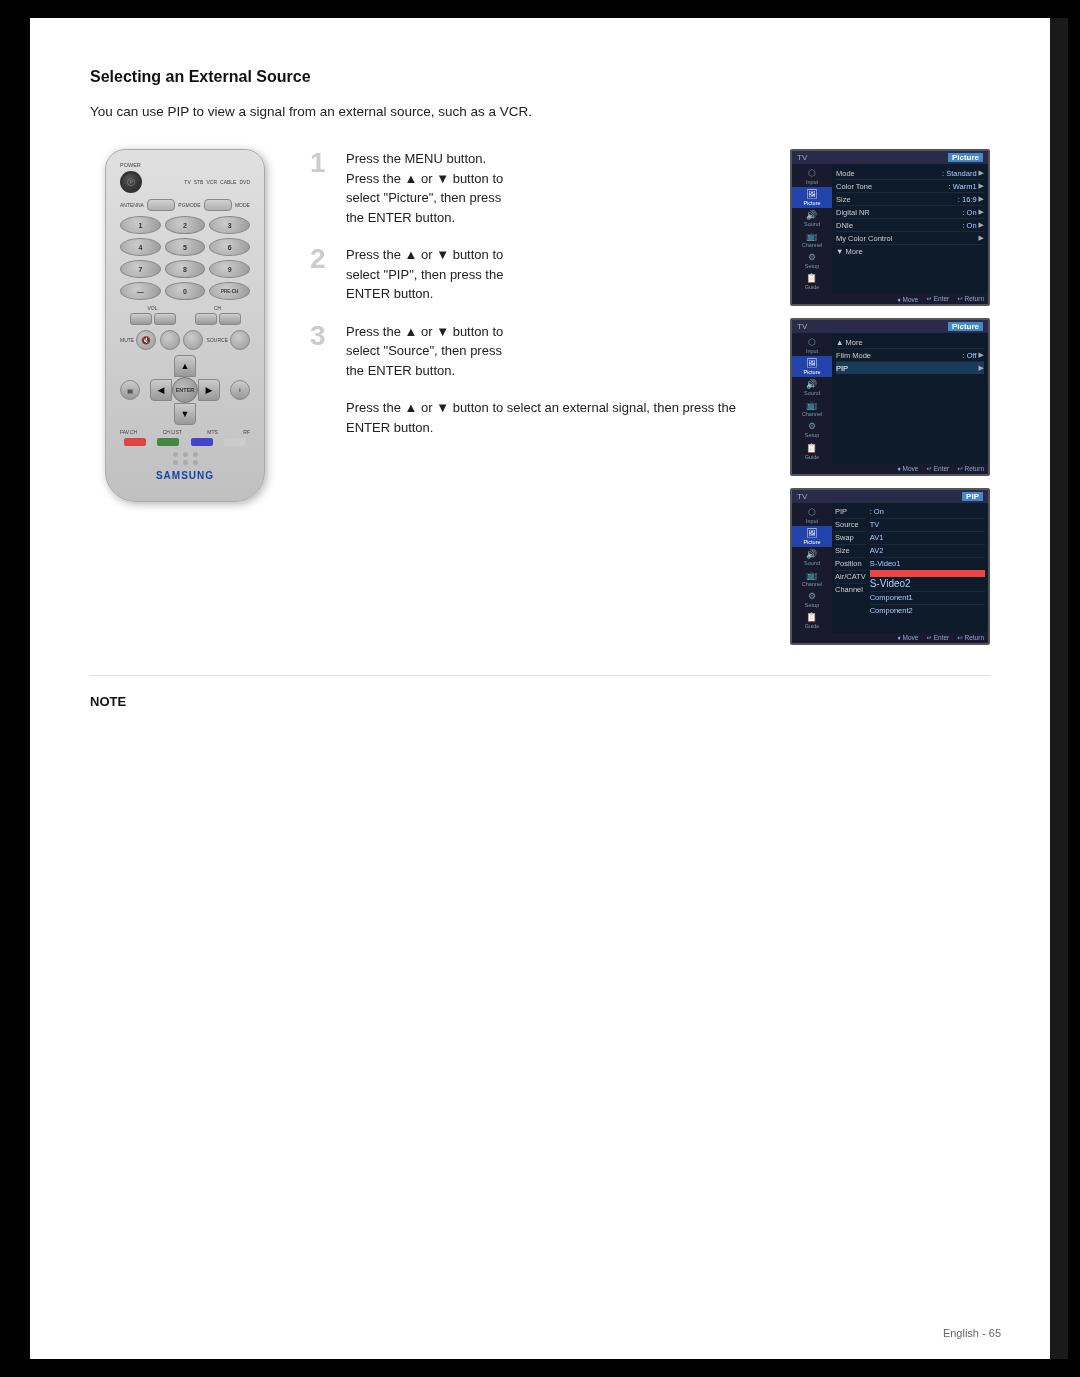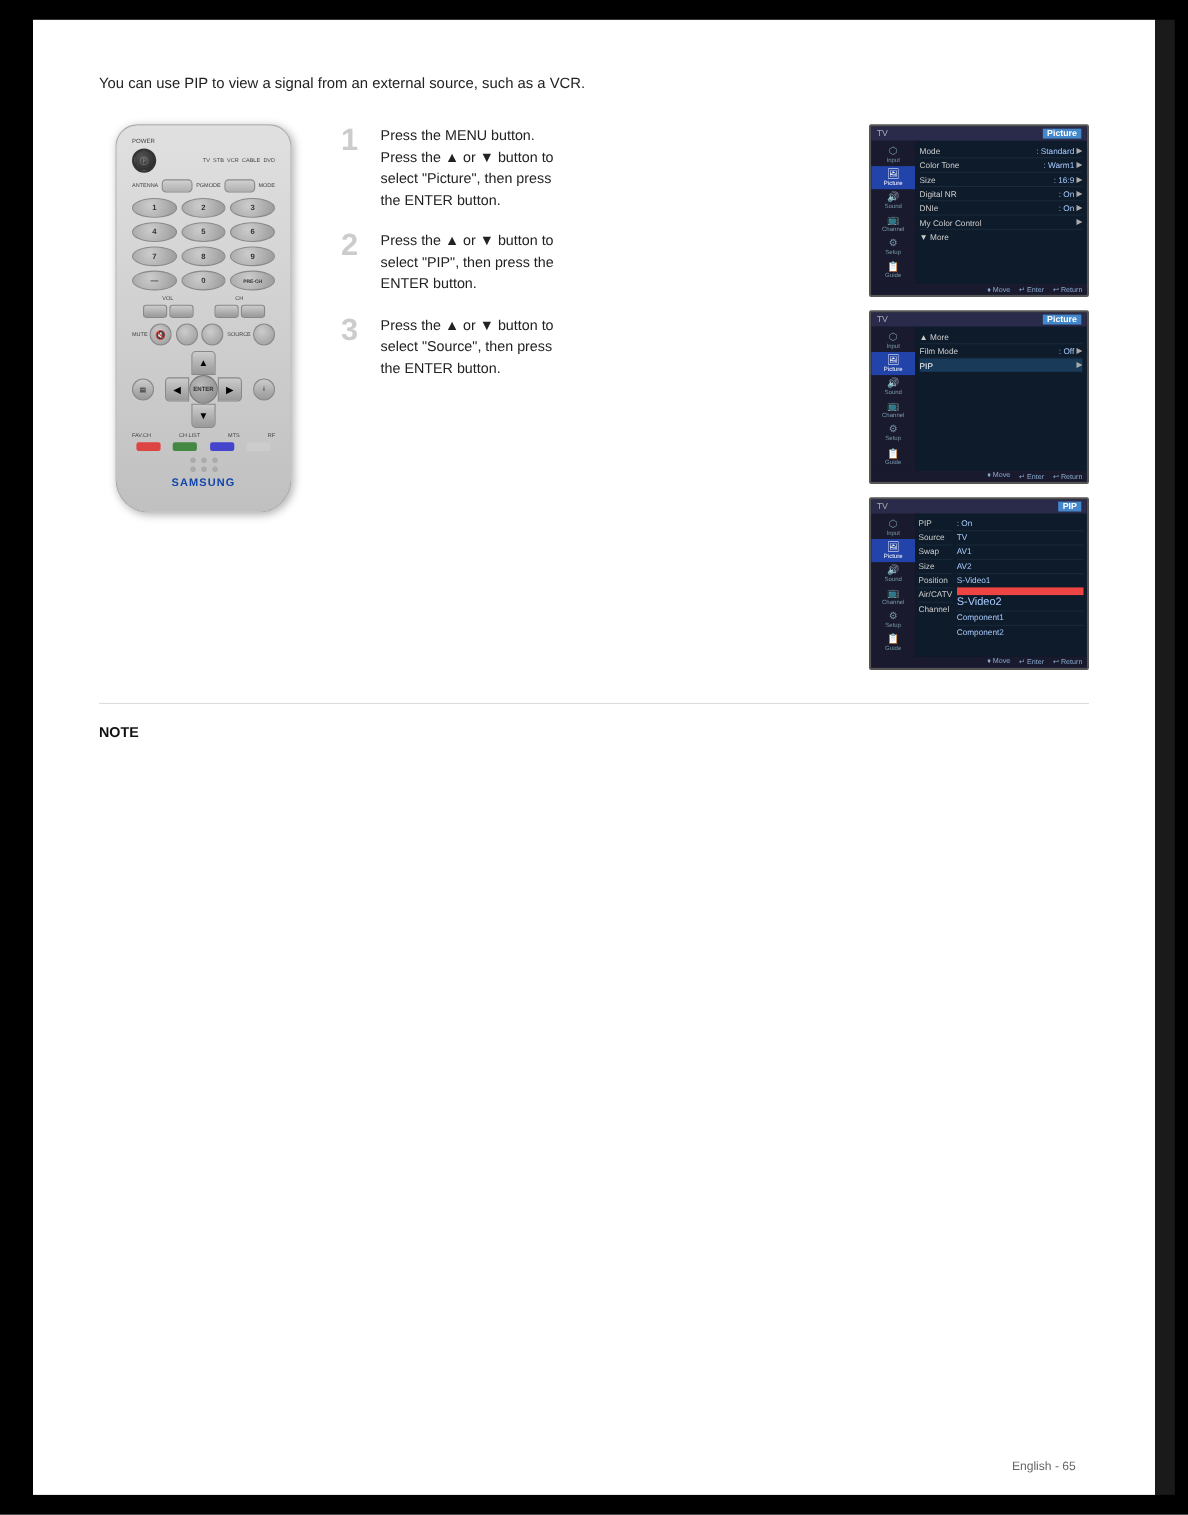--- a/index.html
+++ b/index.html
@@ -415,37 +415,38 @@
     .note-text {
       font-size: 12px;
       color: #333;
       line-height: 1.6;
     }
 
     
     .page-footer {
       position: absolute;
       bottom: 20px;
-      right: 72px;
+      right: 49px;
       font-size: 11px;
       color: #666;
     }
 
     
     .step3-extra {
       margin-top: 10px;
     }
   </style>
 </head>
 <body>
 
 <div class="page-wrapper">
   <div class="left-accent"></div>
   <div class="right-accent"></div>
 
+  <h2 class="section-title">Selecting an External Source</h2>
   <p class="intro-text">You can use PIP to view a signal from an external source, such as a VCR.</p>
 
   <div class="main-content">
 
     <div class="remote-wrapper">
       <div class="remote">
 
         <div style="font-size:5.5px;color:#444;margin-bottom:3px;">
           <span>POWER</span>
         </div>
@@ -565,20 +566,21 @@
       </div>
 
       <div class="step-row">
         <div class="step-number">3</div>
         <div class="step-text-block">
           <p class="step-text">Press the ▲ or ▼ button to<br>select "Source", then press<br>the ENTER button.</p>
         </div>
       </div>
 
       <div style="padding-left: 36px;">
+        <p class="step-text" style="margin-bottom:10px;">Press the ▲ or ▼ button to select an external signal, then press the ENTER button.</p>
       </div>
 
     </div>
 
     <div class="tv-screens-column">
 
       <div class="tv-screen">
         <div class="tv-header">
           <span class="tv-header-left">TV</span>
           <span class="tv-header-right">Picture</span>

